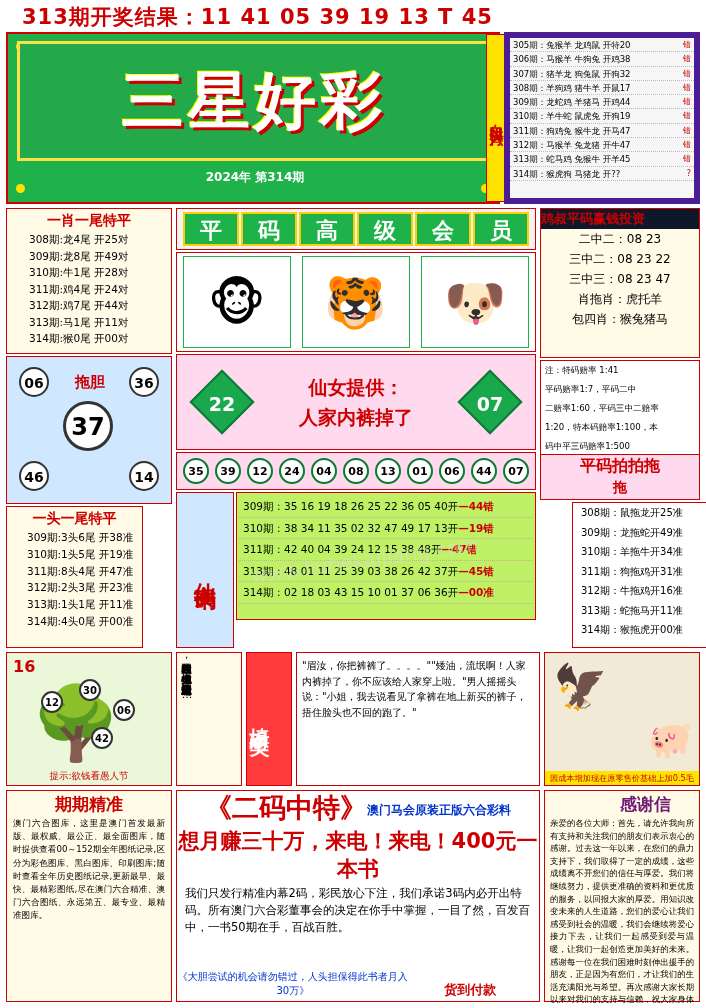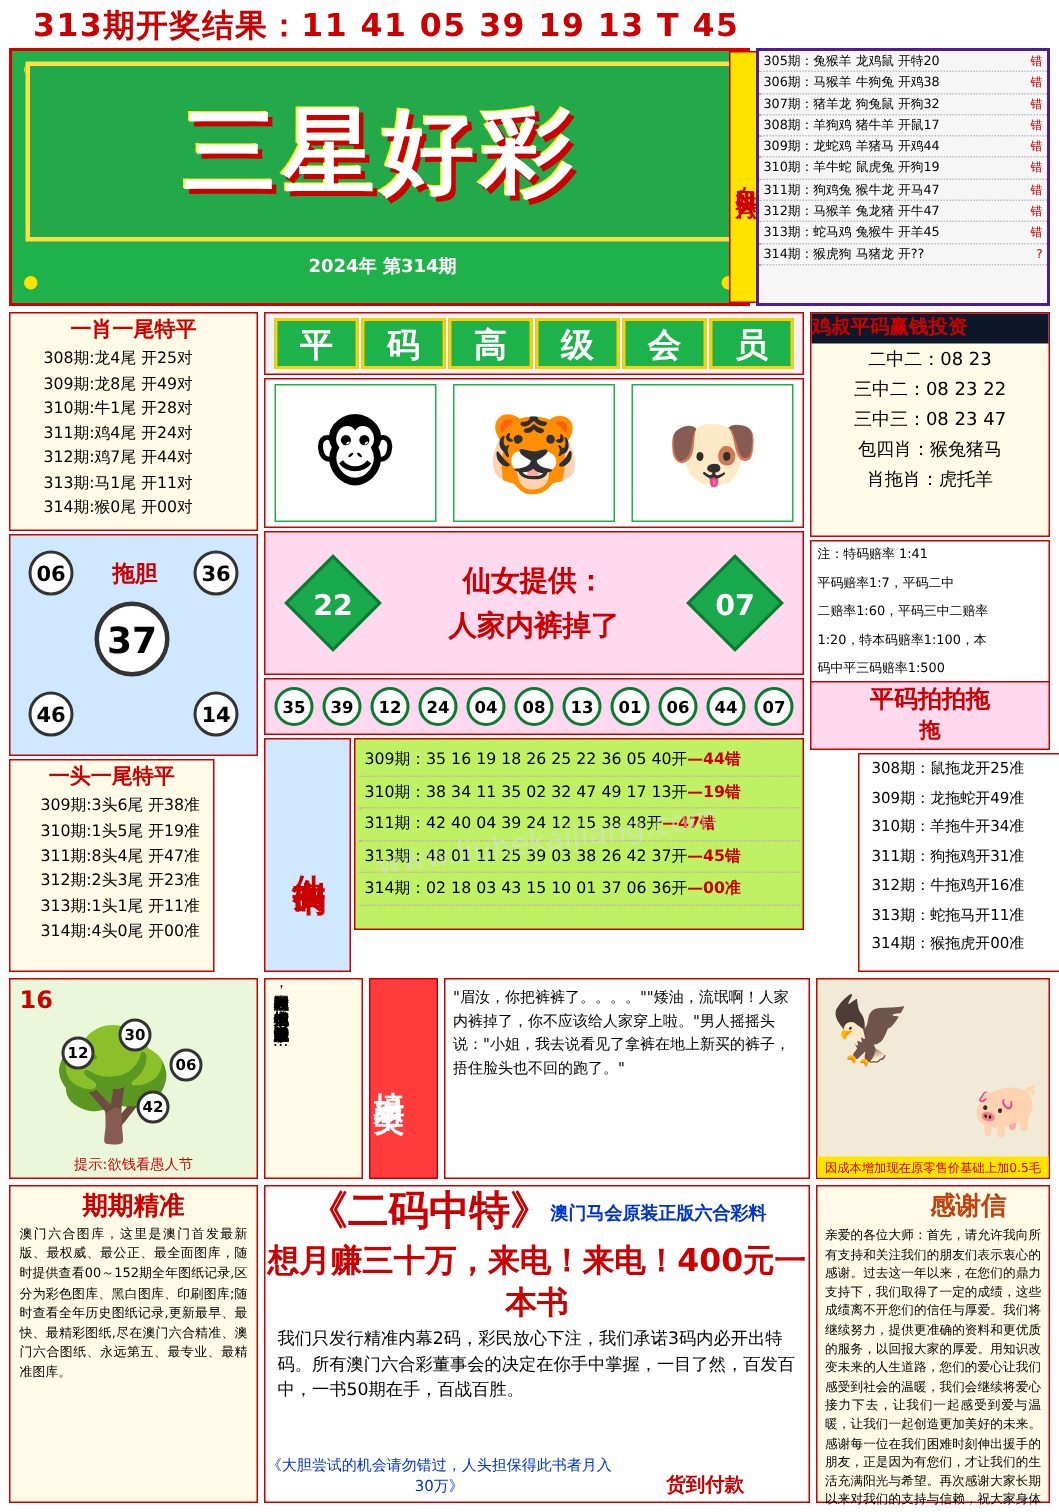--- a/index.html
+++ b/index.html
@@ -44,21 +44,21 @@
   }
   .logo-sub {
     position:absolute; left:0; top:135px; width:494px;
     text-align:center; font-size:12px; color:#fff; font-weight:bold;
   }
   .logo-dot { position:absolute; width:9px; height:9px; border-radius:50%; background:#ffe000; }
 
   
   .tr-list {
     position:absolute; left:504px; top:32px; width:196px; height:172px;
-    background:#f6f6f6; border:2px solid #4c1d95;
+    background:#f6f6f6; border:6px solid #4c1d95;
   }
   .tr-row {
     height:14.3px; line-height:14.3px; font-size:8.5px; color:#000;
     padding-left:3px; border-bottom:1px dotted #bbb; white-space:nowrap;
     position:relative;
   }
   .tr-row .tail { position:absolute; right:3px; color:#c00; font-size:8px; }
 
   
   .yellow-band {
@@ -209,21 +209,21 @@
   .bl .p { font-size:8.6px; line-height:13.2px; padding:0 6px; text-align:justify; }
   .bc { left:176px; top:790px; width:364px; height:212px; background:#fff; }
   .bc .t1 { text-align:center; font-size:27px; font-weight:bold; color:#c00; line-height:34px; }
   .bc .t1 .small { font-size:12px; color:#0033cc; vertical-align:middle; }
   .bc .t2 { text-align:center; font-size:21px; font-weight:bold; color:#c00; line-height:28px; }
   .bc .p { font-size:11.5px; line-height:17px; padding:2px 8px; color:#000; }
   .bc .foot { position:absolute; left:0; bottom:2px; width:100%; }
   .bc .foot .l { display:inline-block; width:64%; font-size:10px; color:#0033cc; text-align:center; }
   .bc .foot .r { display:inline-block; width:34%; font-size:13px; color:#c00; font-weight:bold; text-align:center;}
   .br { left:544px; top:790px; width:156px; height:212px; background:#fffbe6; }
-  .br .hd { text-align:center; font-size:17px; font-weight:bold; color:#c2410c; line-height:26px;margin-left:47px; }
+  .br .hd { text-align:center; font-size:17px; font-weight:bold; color:#701a75; line-height:26px;margin-left:47px; }
   .br .p { font-size:8.4px; line-height:12.6px; padding:0 5px; text-align:justify; }
 
   .wm {
     position:absolute; left:250px; top:548px; font-size:20px; color:#ddd;
     transform:rotate(-8deg); opacity:.5; pointer-events:none;
   }
 </style>
 </head>
 <body>
 
@@ -347,22 +347,22 @@
     <div class="r"><span>313期：48 01 11 25 39 03 38 26 42 37开</span><span class="err">—45错</span></div>
     <div class="r"><span>314期：02 18 03 43 15 10 01 37 06 36开</span><span class="err">—00准</span></div>
   </div>
   <div class="wm">www.liuhekaijiang.com</div>
 
   <div class="box rbox1">
     <div class="hd">鸡叔平码赢钱投资</div>
     <div class="ln">二中二：08 23</div>
     <div class="ln">三中二：08 23 22</div>
     <div class="ln">三中三：08 23 47</div>
+    <div class="ln">肖拖肖：虎托羊</div>
     <div class="ln">包四肖：猴兔猪马</div>
-    <div class="ln">肖拖肖：虎托羊</div>
   </div>
 
   <div class="box rnote">
     <div class="t">注：特码赔率 1:41</div>
     <div class="t">平码赔率1:7，平码二中</div>
     <div class="t">二赔率1:60，平码三中二赔率</div>
     <div class="t">1:20，特本码赔率1:100，本</div>
     <div class="t">码中平三码赔率1:500</div>
   </div>
 

